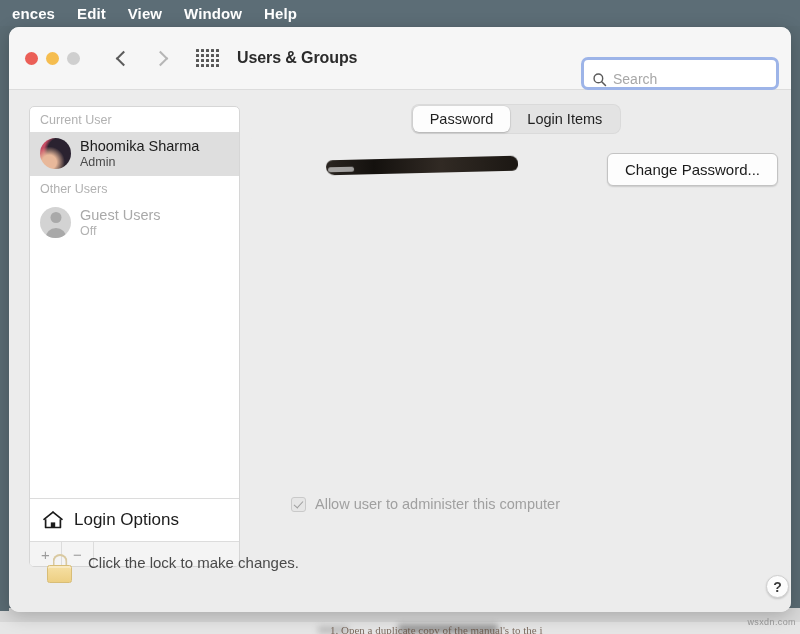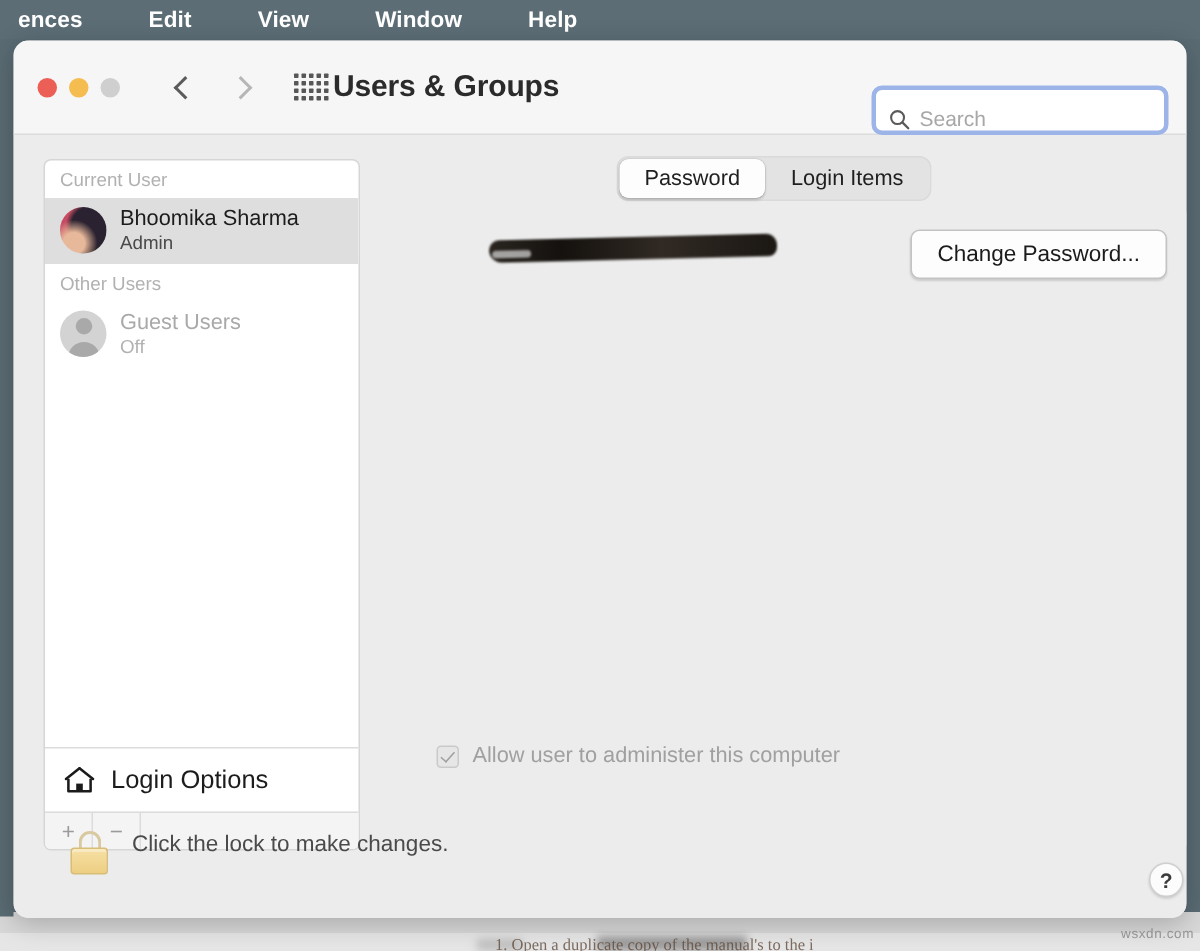--- a/index.html
+++ b/index.html
@@ -32,21 +32,21 @@
     z-index: 5;
   }
   .menubar-item {
     color: #ffffff;
     font-size: 15px;
     font-weight: 600;
     letter-spacing: 0.1px;
     white-space: nowrap;
   }
   #menu-app { margin-left: -4px; padding-right: 0; }
-  .menubar-item + .menubar-item { margin-left: 44px; }
+  .menubar-item + .menubar-item { margin-left: 22px; }
 
   
   #desktop-left-strip {
     position: absolute;
     top: 26px; left: 0;
     width: 9px;
     height: 585px;
     background: #5a6b73;
     z-index: 4;
   }
@@ -140,22 +140,22 @@
   #grid-icon {
     margin-left: 30px;
     display: grid;
     grid-template-columns: repeat(5, 3px);
     grid-template-rows: repeat(4, 3px);
     gap: 2px;
   }
   #grid-icon i { background: #575757; border-radius: .5px; display: block; width:3px; height:3px;}
 
   #window-title {
-    margin-left: 3px;
-    font-size: 20px;
+    margin-left: 18px;
+    font-size: 16px;
     font-weight: 700;
     color: #2b2b2b;
     letter-spacing: -0.1px;
   }
 
   #search-wrap {
     position: absolute;
     right: 12px;
     top: 30px;
     width: 198px;

